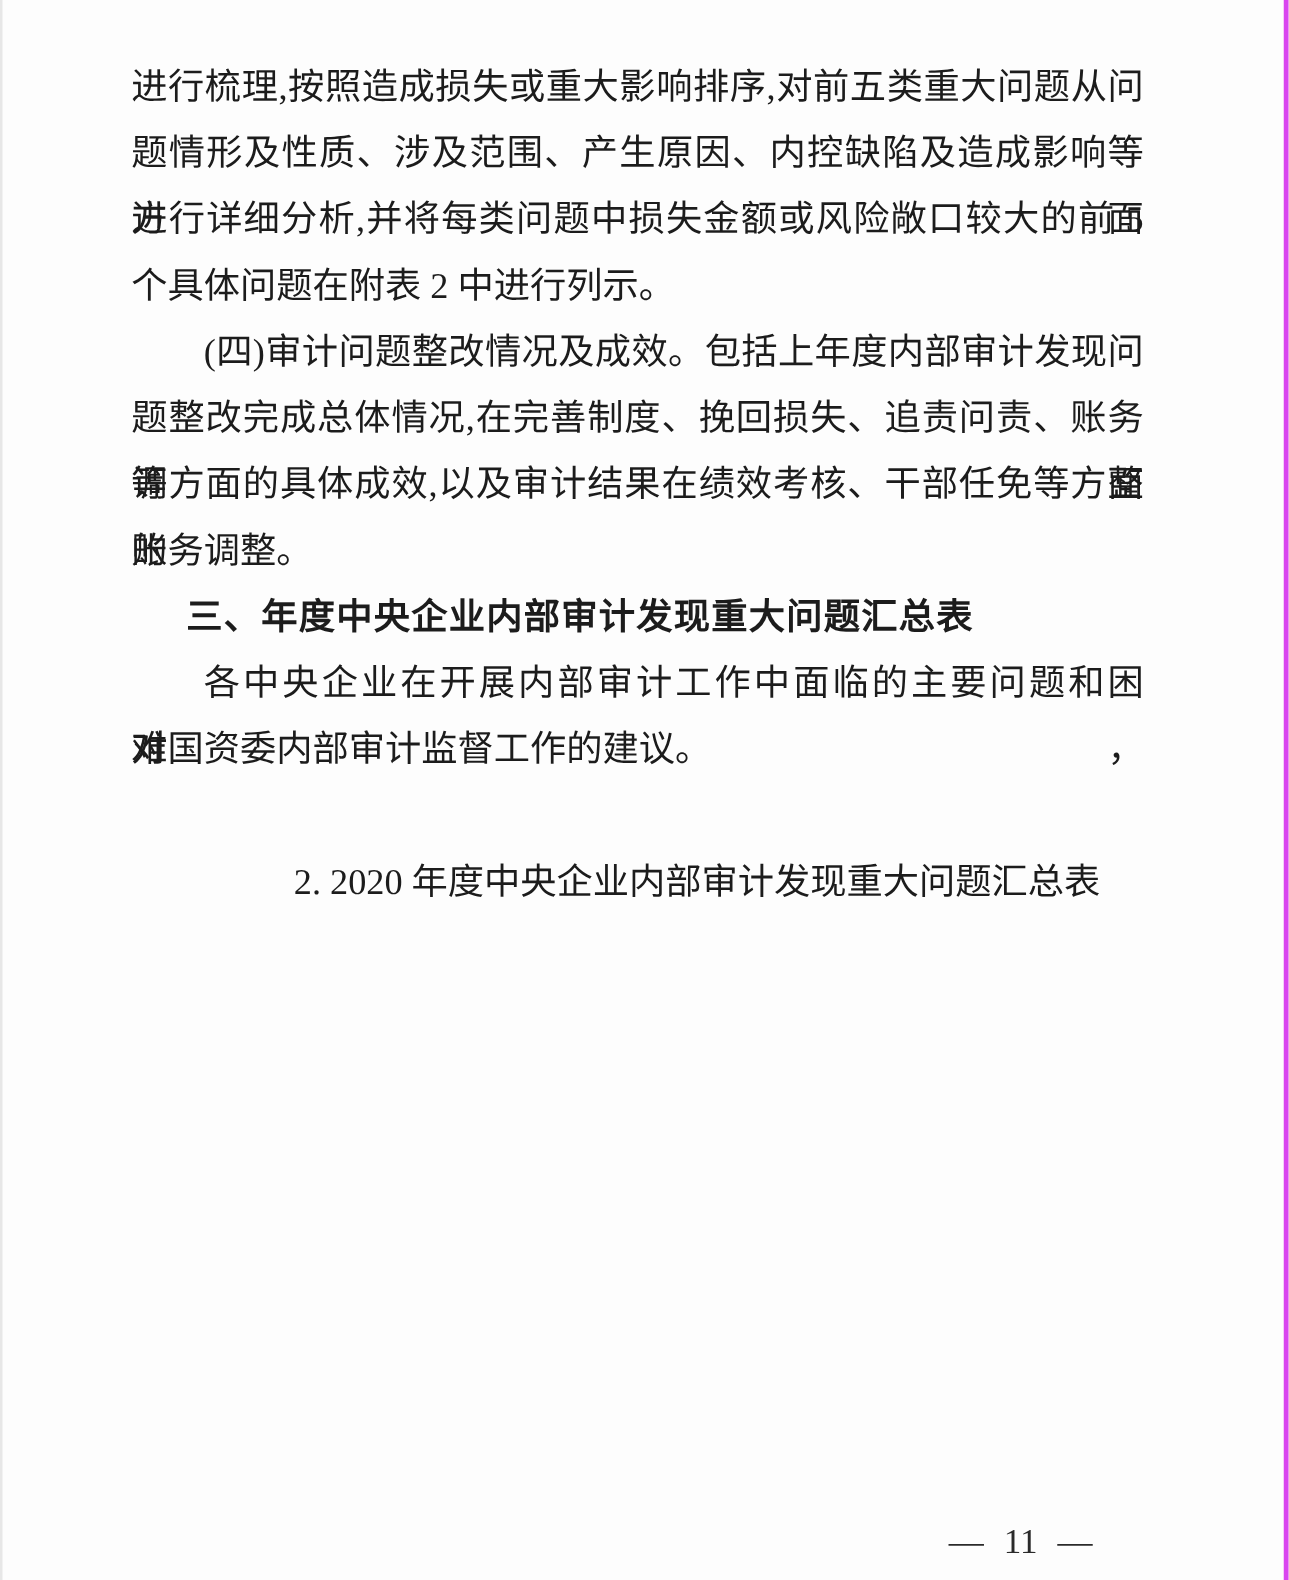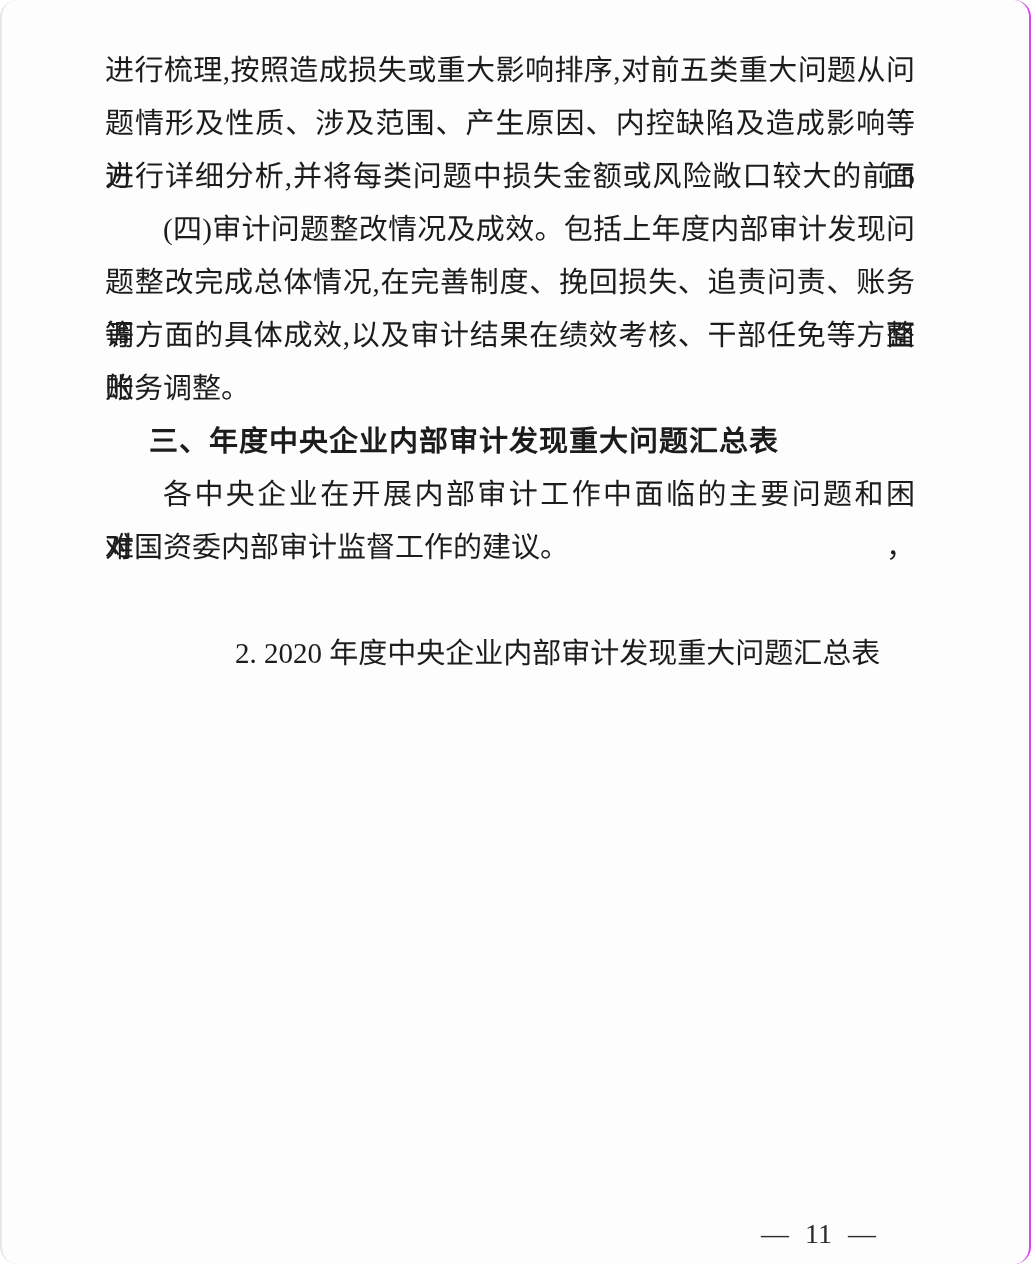--- a/index.html
+++ b/index.html
@@ -9,23 +9,22 @@
   }
   .page {
     position: relative;
     width: 1031px;
     height: 1264px;
     background: #fdfdfd;
     overflow: hidden;
     font-family: "Liberation Serif", "DejaVu Serif", serif;
     color: #1c1c1c;
     border-left: 2px solid #e7e7e7;
-    border-right: 2px solid #d946ef;
+    border-right: 4px solid #d946ef;
     box-sizing: border-box;
-    border-radius: 17px;
   }
   .content {
     position: absolute;
     top: 44px;
     left: 103px;
     width: 810px;
   }
   .line {
     height: 53px;
     line-height: 53px;
@@ -62,20 +61,21 @@
 </style>
 </head>
 <body>
 
 <div class="page">
   <div class="content">
 
     <div class="line fill">进行梳理,按照造成损失或重大影响排序,对前五类重大问题从问</div>
     <div class="line fill">题情形及性质、涉及范围、产生原因、内控缺陷及造成影响等方面</div>
     <div class="line fill">进行详细分析,并将每类问题中损失金额或风险敞口较大的前 5</div>
+    <div class="line">个具体问题在附表 2 中进行列示。</div>
 
     <div class="line fill indent"><span class="bold">(四)审计问题整改情况及成效。</span><span>包括上年度内部审计发现问</span></div>
     <div class="line fill">题整改完成总体情况,在完善制度、挽回损失、追责问责、账务调整</div>
     <div class="line fill">等方面的具体成效,以及审计结果在绩效考核、干部任免等方面的</div>
     <div class="line">账务调整。</div>
 
     <div class="line heading indent-h">三、年度中央企业内部审计发现重大问题汇总表</div>
 
     <div class="line fill indent">各中央企业在开展内部审计工作中面临的主要问题和困难，</div>
     <div class="line">对国资委内部审计监督工作的建议。</div>

